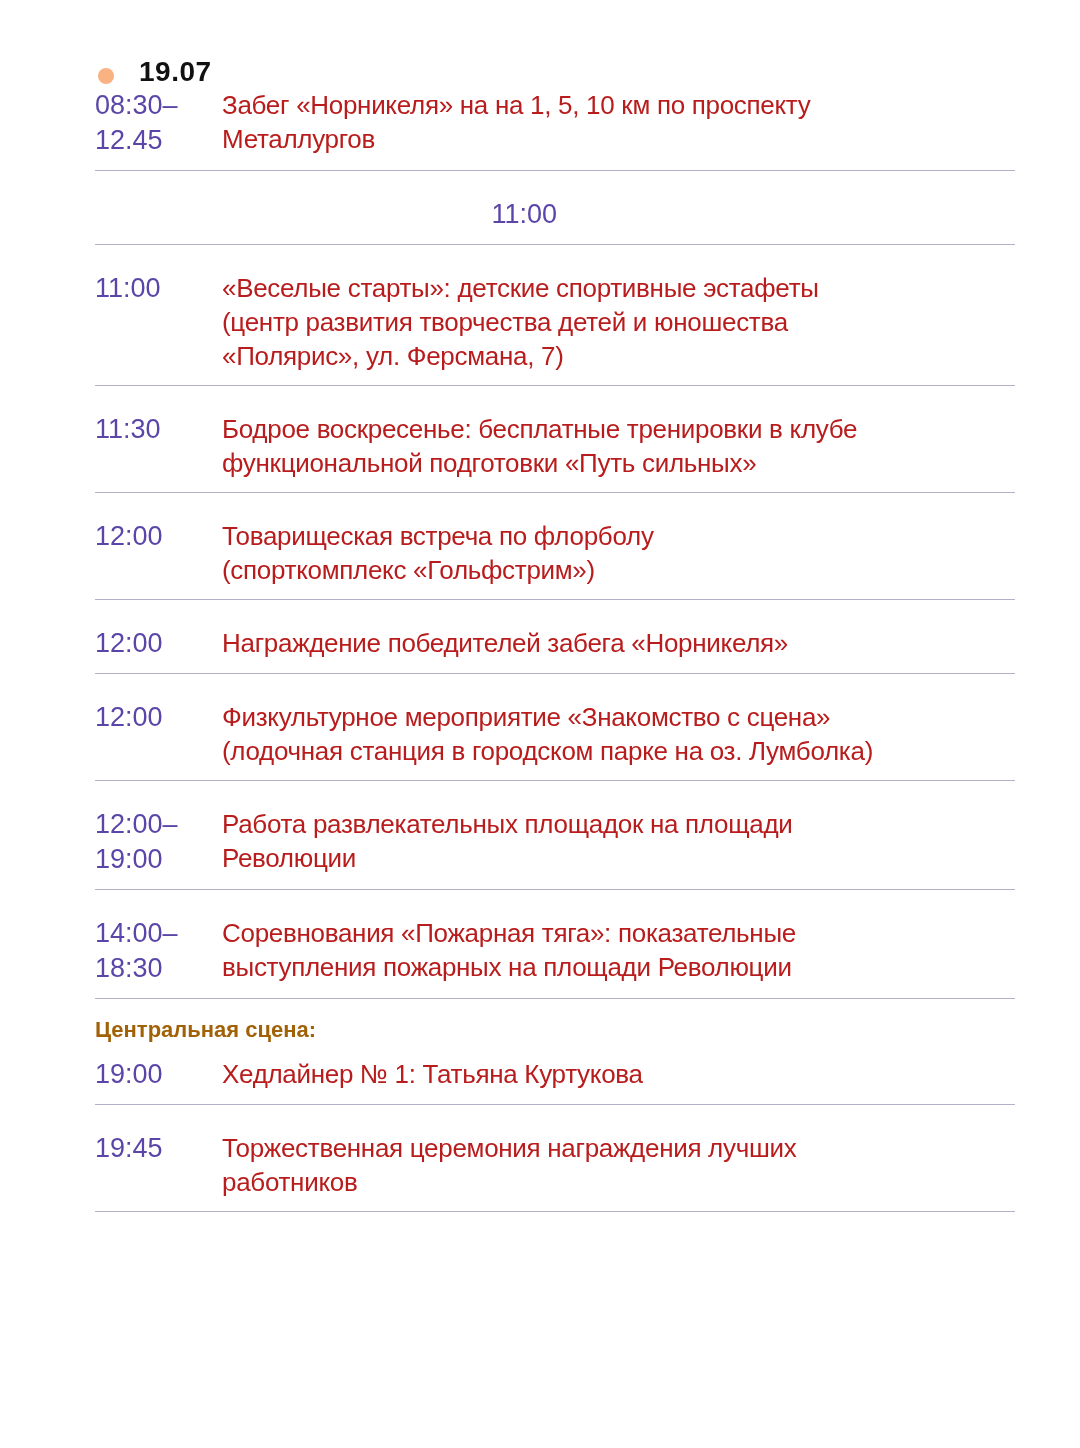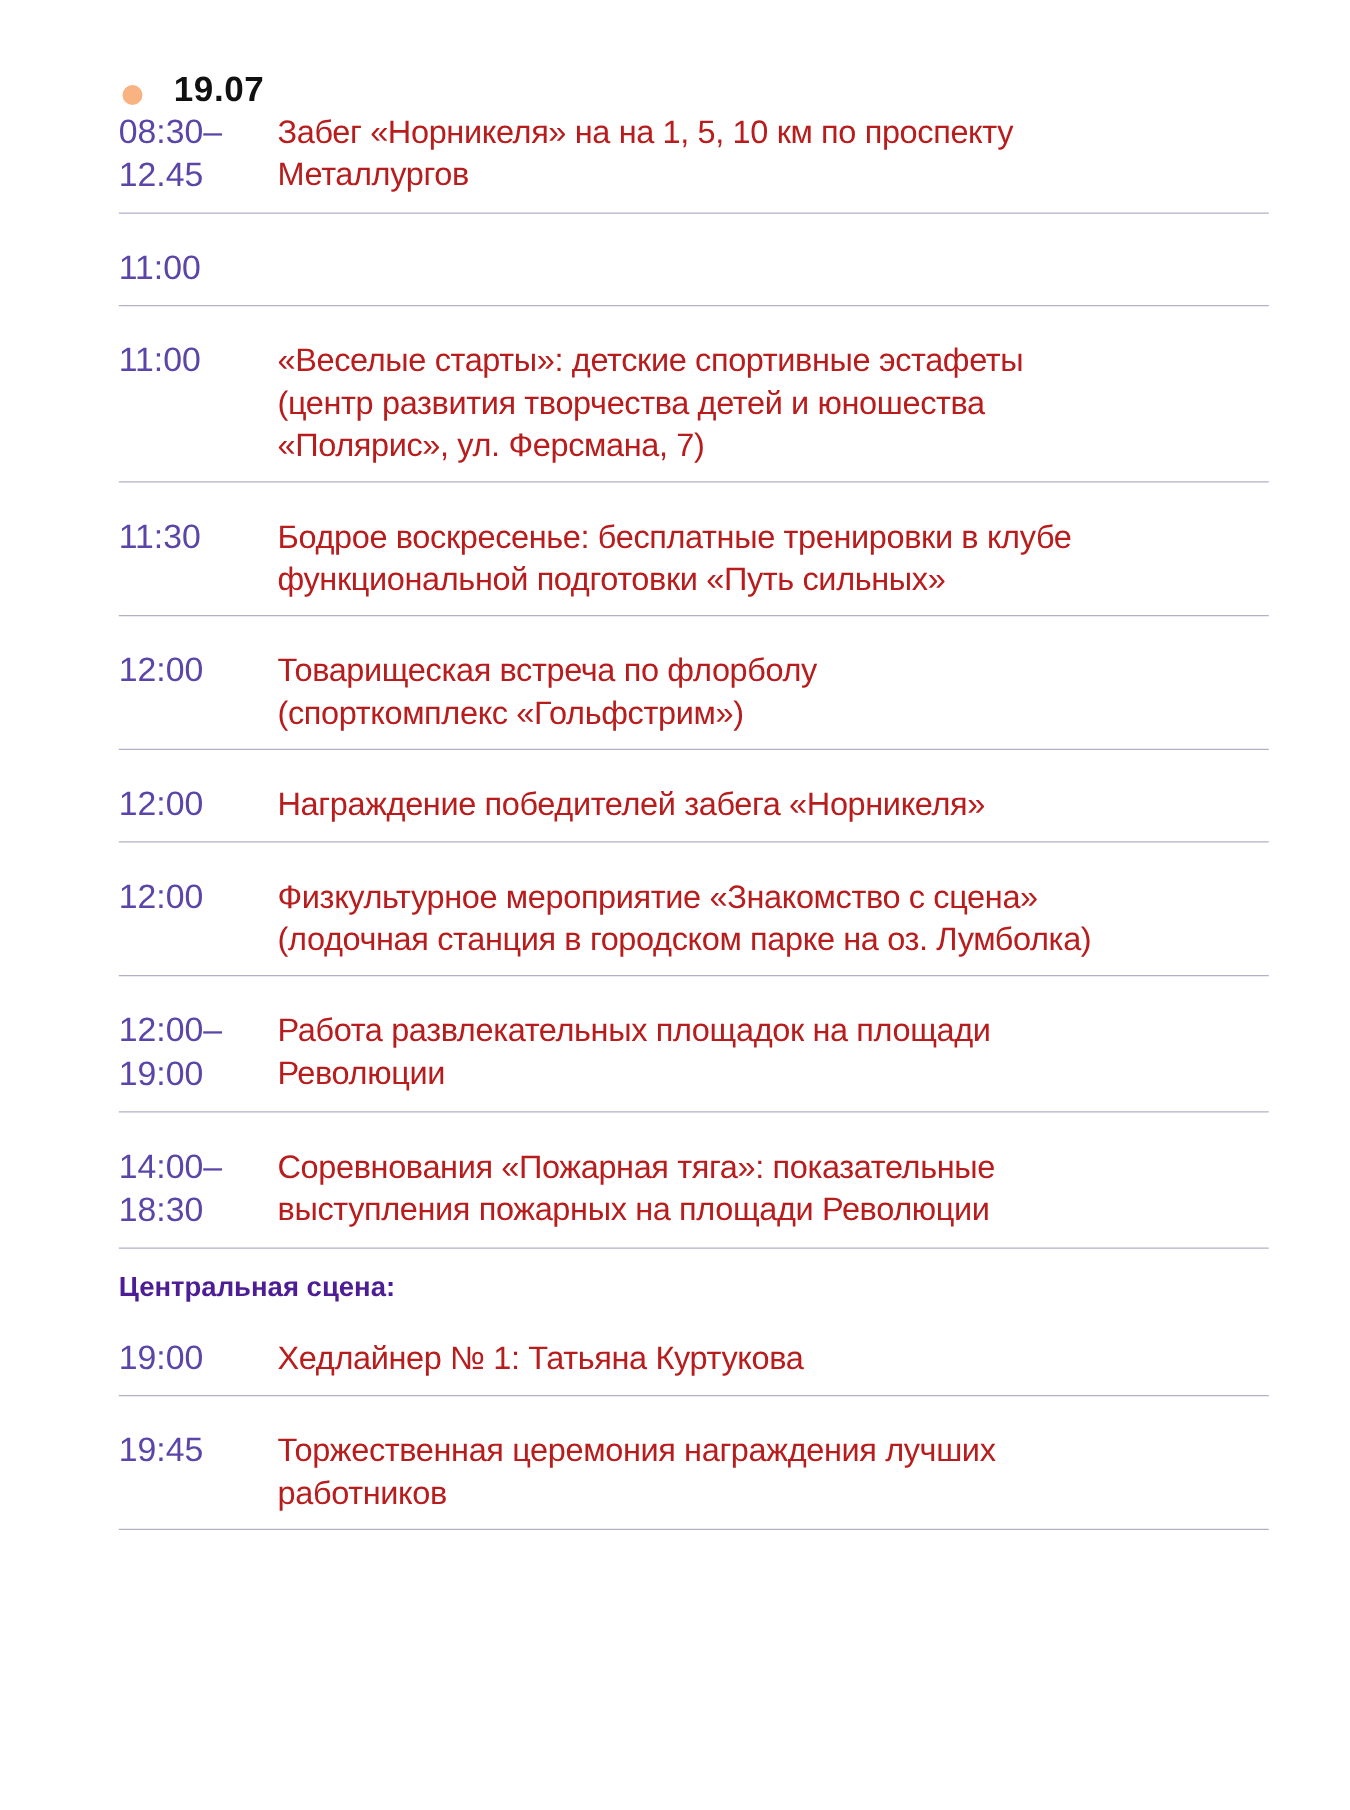--- a/index.html
+++ b/index.html
@@ -4,25 +4,25 @@
   <style>
     html, body { margin: 0; padding: 0; background: #ffffff; }
     body {
       width: 1080px; height: 1448px; overflow: hidden; position: relative;
       font-family: "Liberation Sans", sans-serif; color: #1a1a1a;
     }
     .date-row { position: absolute; left: 0; top: 54px; height: 40px; width: 969px; margin-left: 44px; }
     .dot { position: absolute; left: 54px; top: 14px; width: 16px; height: 16px; border-radius: 50%; background: #f9b282; }
     .date { position: absolute; left: 95px; top: 2px; font-size: 28px; font-weight: 700; letter-spacing: 0.5px; color: #111; }
     .list { position: absolute; left: 95px; top: 84px; width: 920px; }
-    .item { display: flex; border-bottom: 1.5px solid #b4b0c8; padding: 4px 0 12px 0; margin-bottom: 22px; }
+    .item { display: flex; border-bottom: 1.5px solid #b4b0c8; padding: 4px 0 12px 0; margin-bottom: 22px; justify-content: center; }
     .item.last { border-bottom: none; }
     .time { width: 127px; flex: none; font-size: 27px; line-height: 35px; color: #5b45a8; white-space: pre-line; }
     .desc { flex: 1; font-size: 26px; line-height: 34px; color: #b91c1c; white-space: pre-line; letter-spacing: -0.3px; }
-    .section { font-size: 22px; font-weight: 700; color: #4c1d95; margin: -4px 0 22px 0; }
+    .section { font-size: 22px; font-weight: 700; color: #a16207; margin: -4px 0 10px 0; }
   </style>
 </head>
 <body>
 
 <div class="date-row">
   <span class="dot"></span>
   <span class="date">19.07</span>
 </div>
 
 <div class="list">

